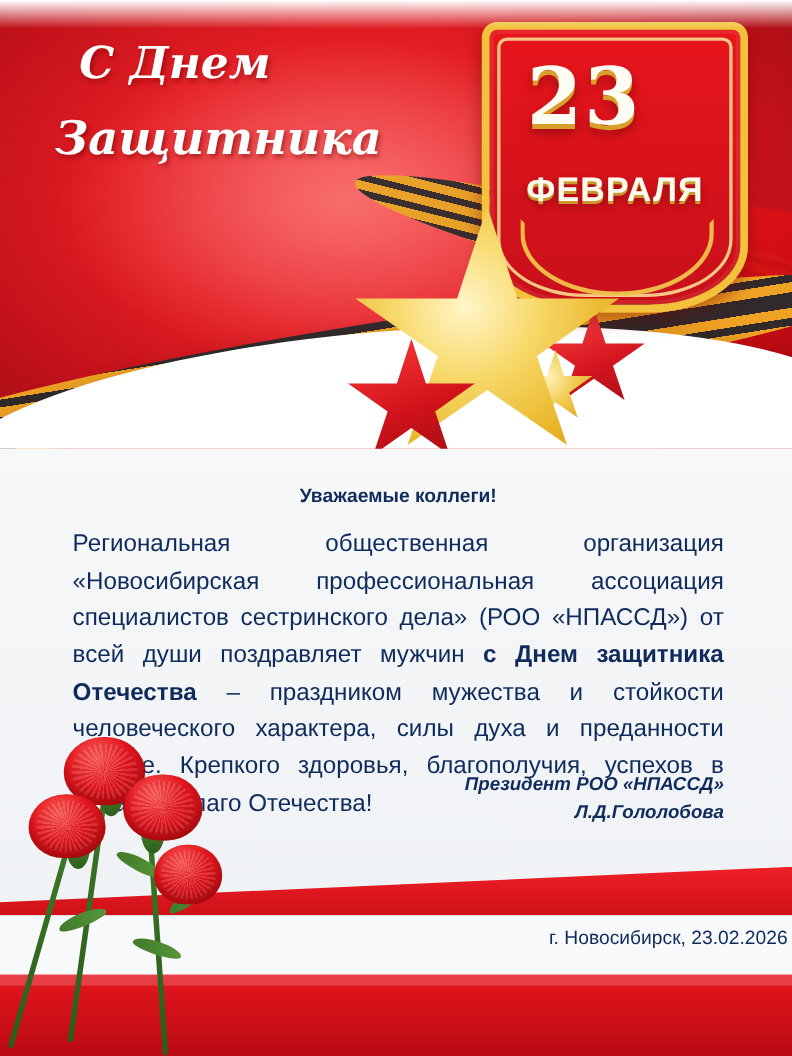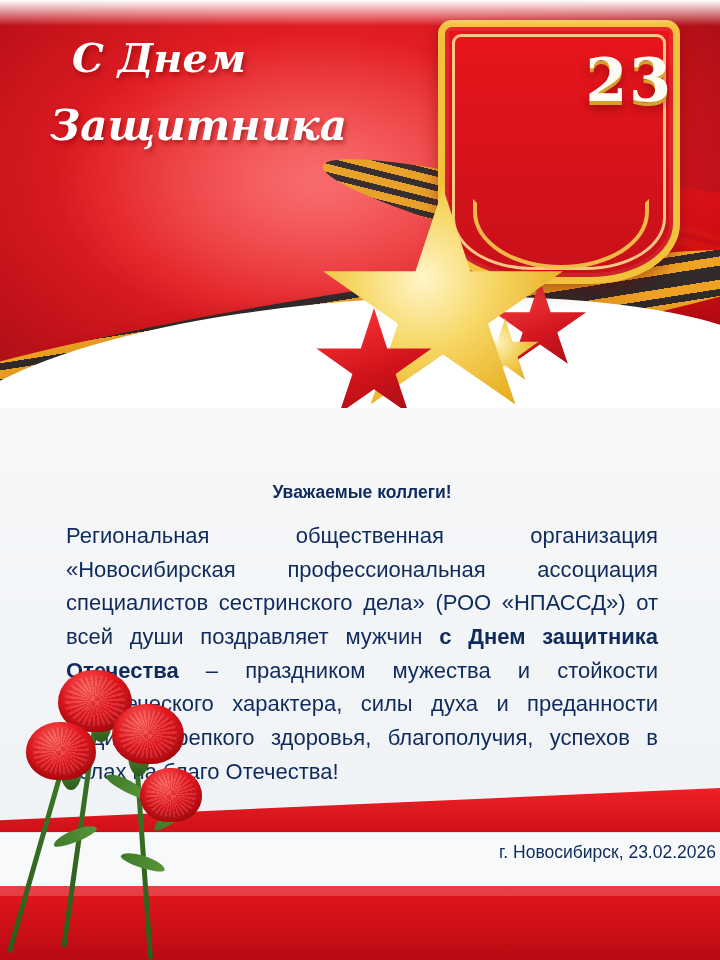--- a/index.html
+++ b/index.html
@@ -124,28 +124,29 @@
     z-index: 7;
   }
   .shield-inner {
     position: absolute; inset: 7px;
     border: 3px solid rgba(255,230,150,0.85);
     border-radius: 9px 9px 80px 80px / 9px 9px 52px 52px;
   }
   .num23 {
     position: absolute;
     left: 0; top: 18px; width: 100%;
-    text-align: right;
+    text-align: left;
     font-family: "DejaVu Serif", serif;
     font-weight: bold;
-    font-size: 60px;
+    font-size: 72px;
     letter-spacing: 2px;
     color: #fffdf3;
     text-shadow: 0 4px 0 #d6a02b, 0 7px 10px rgba(80,0,0,0.5);
     z-index: 8;
+    padding-left: 34px;
   }
   .febr {
     position: absolute;
     left: 0; top: 128px; width: 100%;
     text-align: center;
     font-family: "Liberation Sans", sans-serif;
     font-weight: bold;
     font-size: 31px;
     letter-spacing: 1px;
     color: #fffaf0;
@@ -195,21 +196,20 @@
     background: radial-gradient(circle at 40% 36%, #fff3b8 0%, #f0c84a 45%, #cf9a1c 100%);
     z-index: 7;
   }
 
   
   .letter {
     position: absolute;
     left: 66px; top: 440px;
     width: 592px;
     z-index: 12;
-    margin-top: 42px;
   }
   .salutation {
     text-align: center;
     font-size: 17.5px;
     font-weight: bold;
     color: #0e2b5c;
     margin-bottom: 16px;
   }
   .body-text {
     text-align: justify;
@@ -330,37 +330,42 @@
     <div class="ribbon"></div>
 
     <div class="heading">
       <span class="l1">С Днем</span>
       <span class="l2">Защитника</span>
     </div>
 
     <div class="shield">
       <div class="shield-inner"></div>
       <div class="num23">23</div>
+      <div class="febr">ФЕВРАЛЯ</div>
       <div class="wreath"></div>
     </div>
 
     <div class="star star-red-right"></div>
     <div class="star star-small-gold"></div>
     <div class="star star-gold"></div>
     <div class="star star-red-left"></div>
 
     <div class="white-sweep"></div>
     <div class="banner-top-fade"></div>
   </div>
 
   <div class="letter">
     <div class="salutation">Уважаемые коллеги!</div>
     <div class="body-text"><span>Региональная общественная организация «Новосибирская профессиональная ассоциация специалистов сестринского дела» (РОО «НПАССД») от всей души поздравляет мужчин </span><b>с Днем защитника Отечества</b><span> – праздником мужества и стойкости человеческого характера, силы духа и преданности Родине. Крепкого здоровья, благополучия, успехов в делах на благо Отечества!</span></div>
   </div>
 
+  <div class="signature">
+    <div>Президент РОО «НПАССД»</div>
+    <div>Л.Д.Гололобова</div>
+  </div>
 
   <div class="bottom-wrap">
     <div class="band-red-top"></div>
     <div class="band-white"></div>
     <div class="place-date">г. Новосибирск, 23.02.2026</div>
     <div class="band-red-bottom"></div>
   </div>
 
   <div class="flowers">
     <div class="stem" style="left:96px; top:40px; height:250px; transform: rotate(8deg);"></div>

